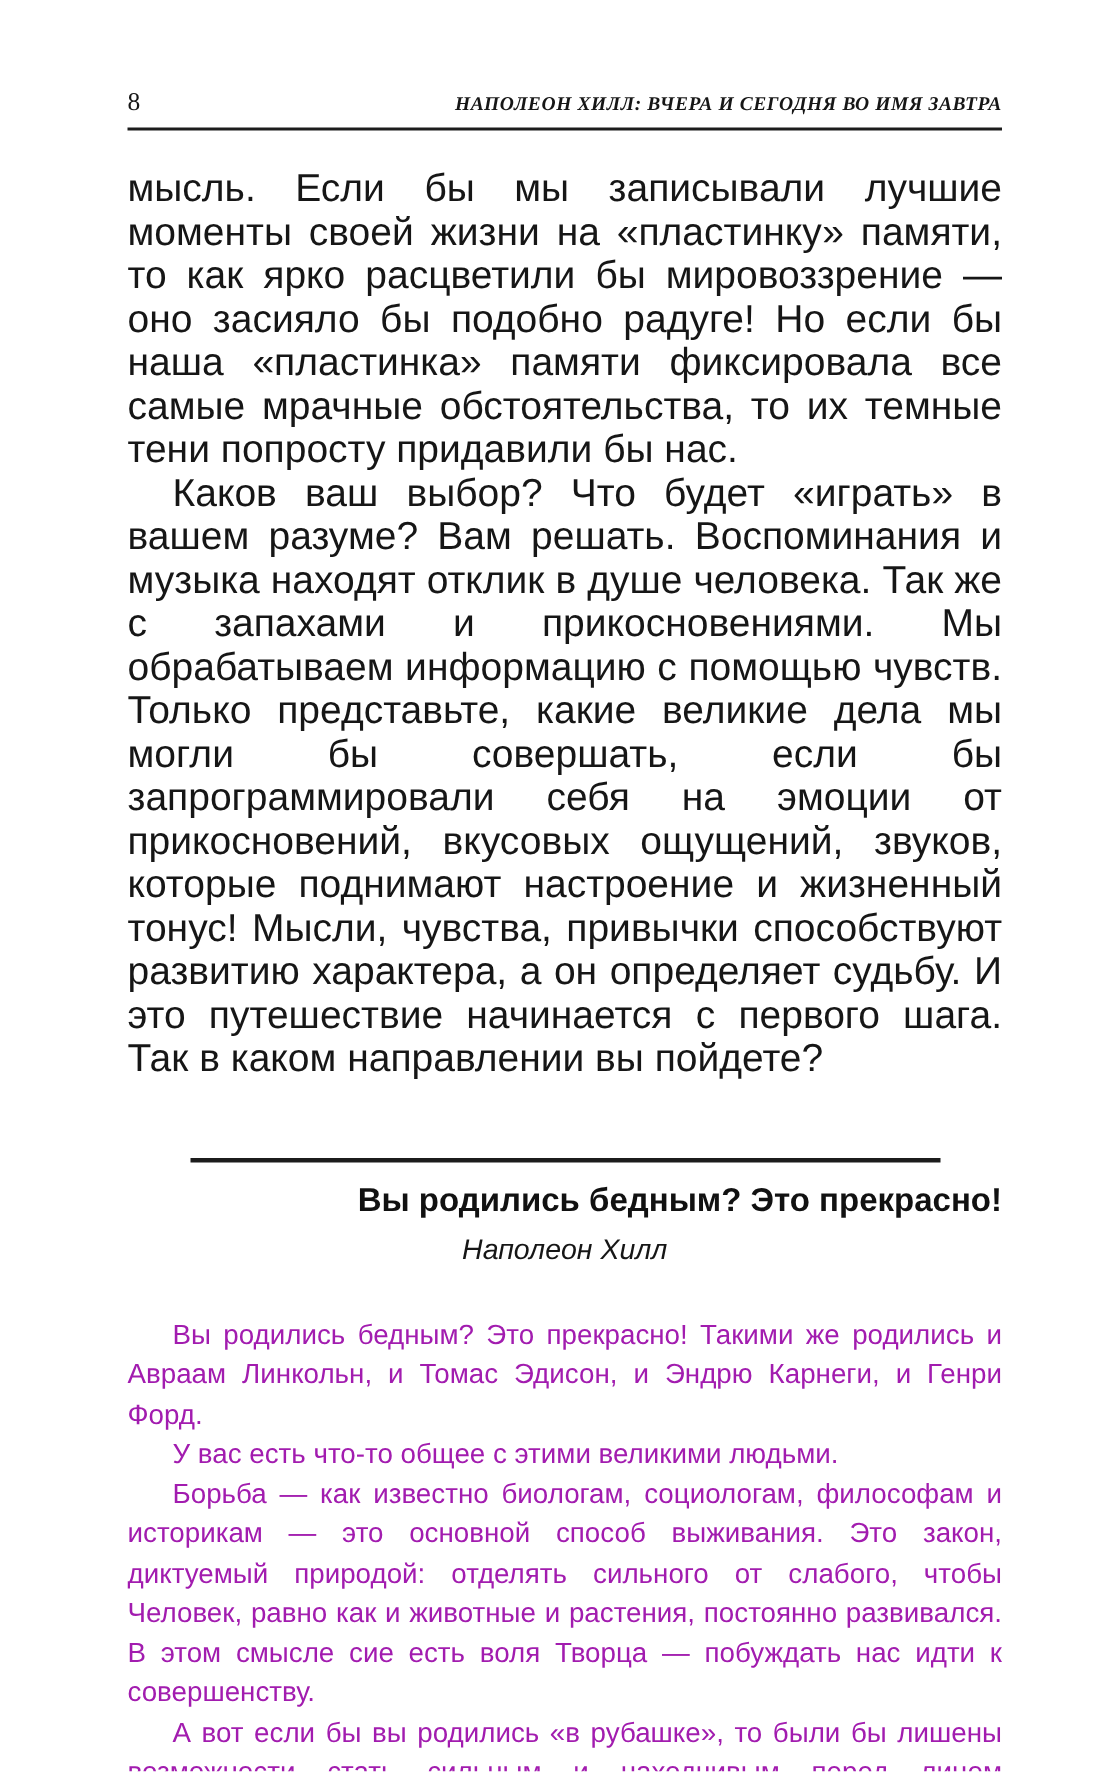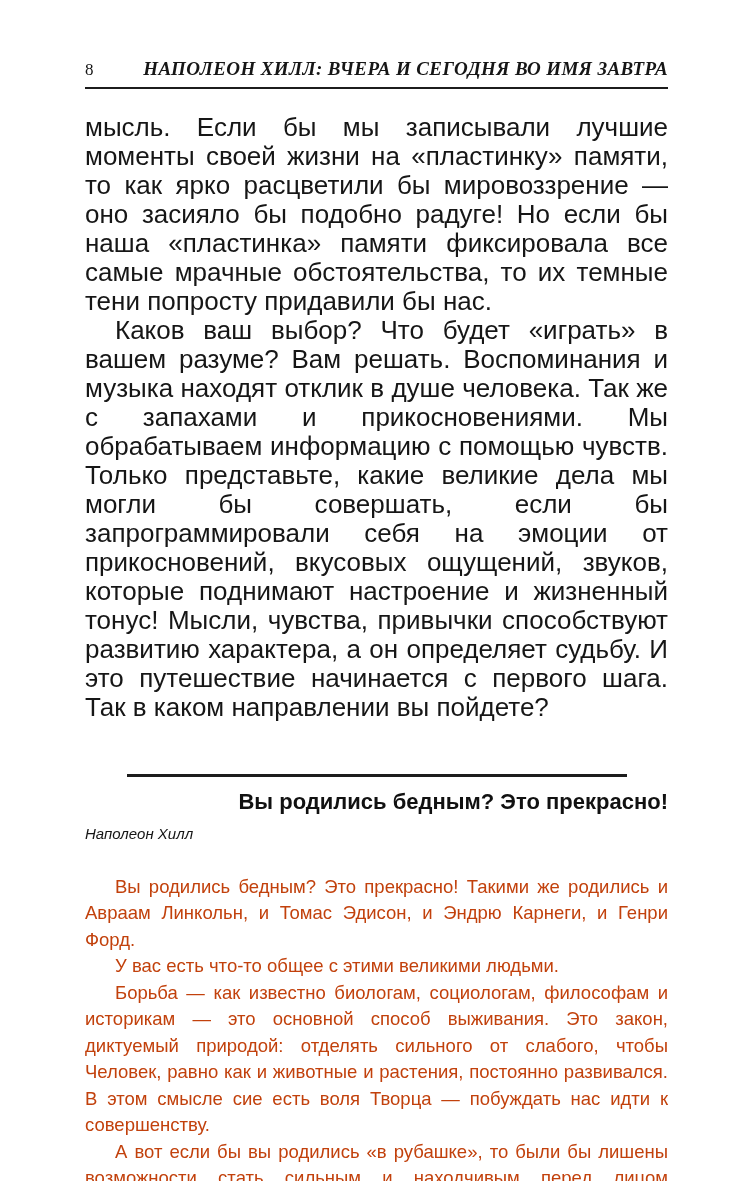--- a/index.html
+++ b/index.html
@@ -22,21 +22,21 @@
     display: flex;
     justify-content: space-between;
     align-items: baseline;
   }
   .page-num {
     font-family: "Liberation Serif", serif;
     font-size: 17px;
   }
   .running-title {
     font-family: "Liberation Serif", serif;
-    font-size: 19px;
+    font-size: 13px;
     font-weight: bold;
     font-style: italic;
     letter-spacing: 0.4px;
     white-space: nowrap;
   }
   .header-rule {
     height: 2px;
     background: #1c1c1c;
     margin-top: 7px;
   }
@@ -66,32 +66,33 @@
     font-family: "Liberation Sans", sans-serif;
     font-size: 22px;
     font-weight: bold;
     text-align: right;
     margin: 0 0 10px 0;
     color: #111;
   }
   .section-author {
     font-family: "Liberation Sans", sans-serif;
     font-style: italic;
-    font-size: 15px;
+    font-size: 19px;
+    text-align: center;
     margin: 0 0 32px 0;
   }
   
   .para-sans {
     font-family: "Liberation Sans", sans-serif;
     font-size: 18.5px;
     line-height: 26.5px;
     text-align: justify;
     text-indent: 30px;
     margin: 0;
-    color: #c2410c;
+    color: #a21caf;
   }
 </style>
 </head>
 <body>
 
 <div class="page">
 
   <header>
     <div class="header-row">
       <span class="page-num">8</span>

